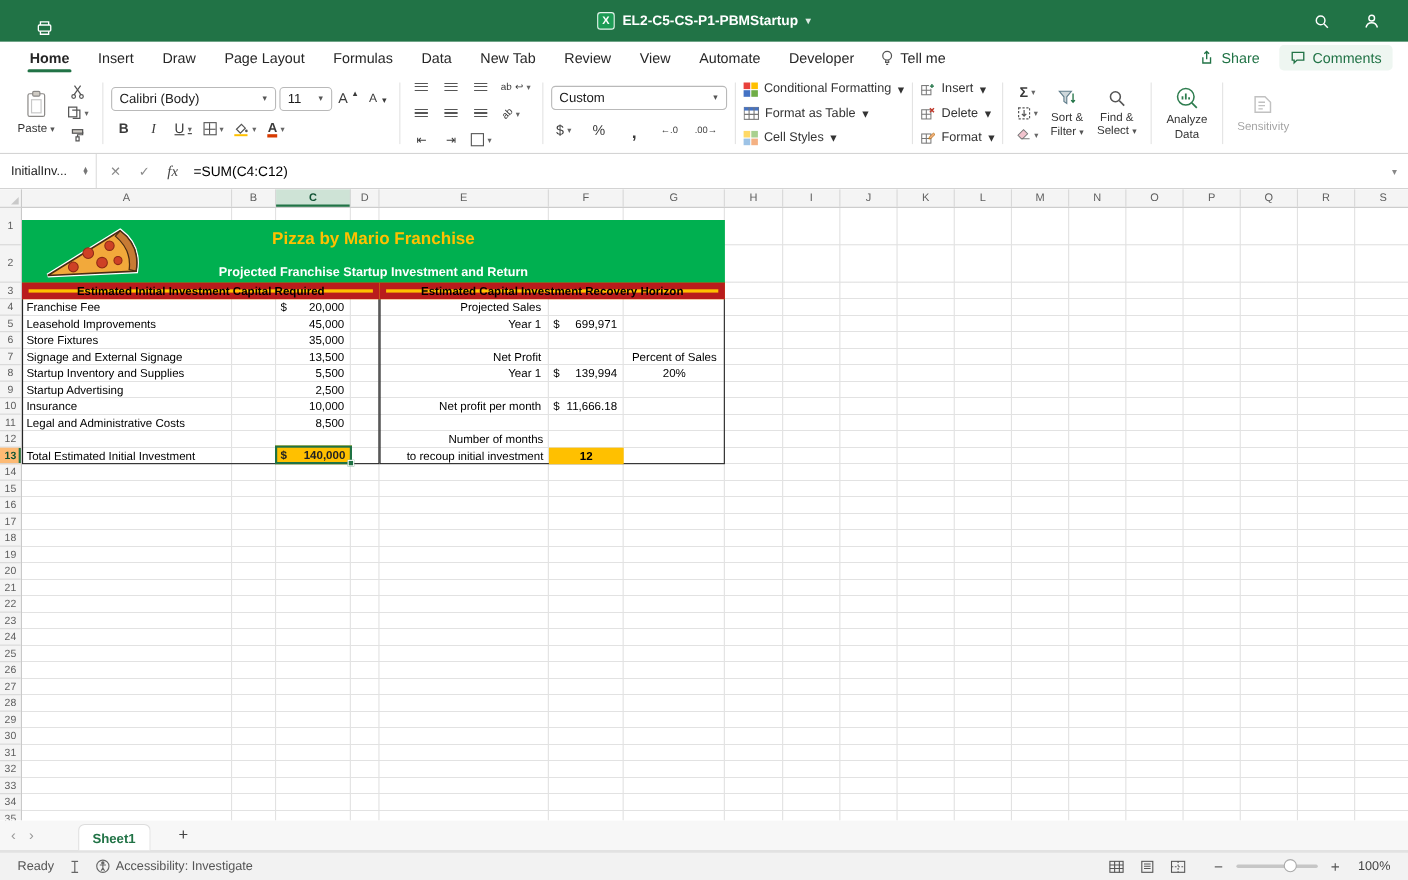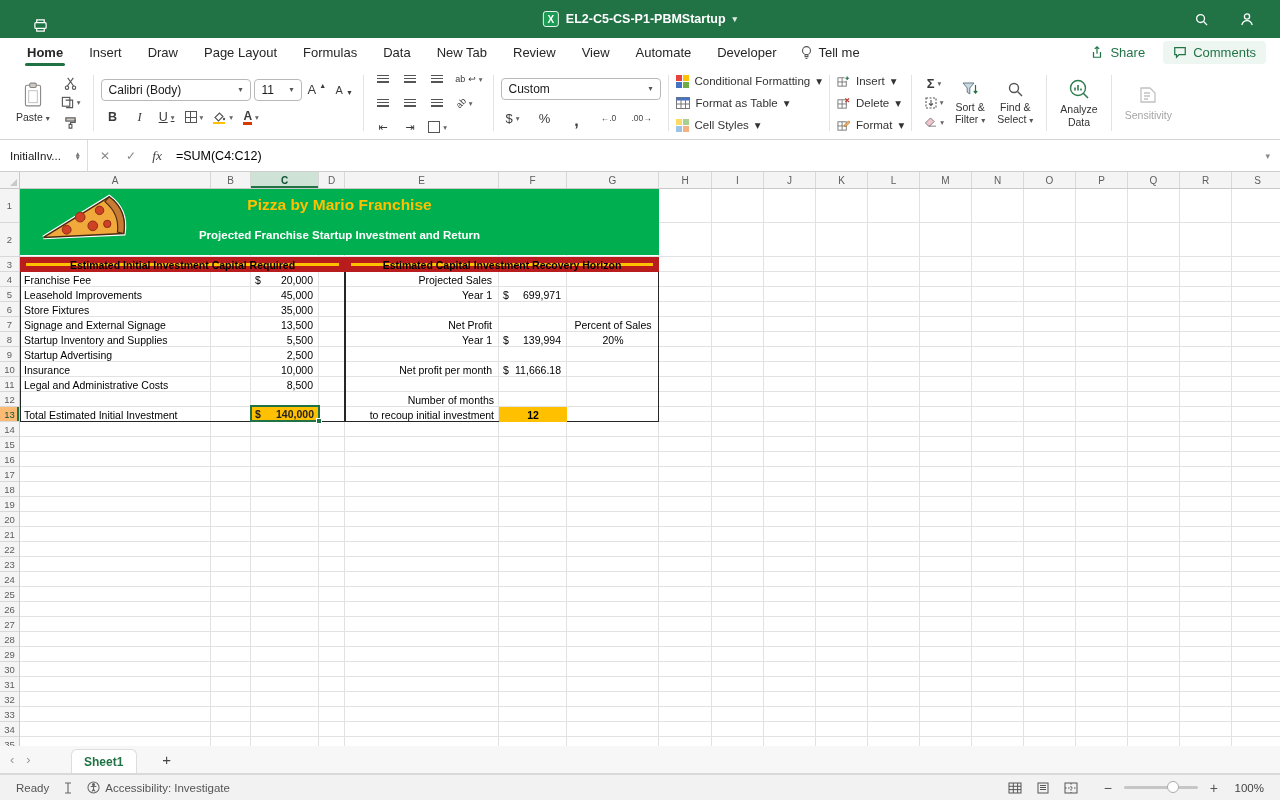--- a/index.html
+++ b/index.html
@@ -74,31 +74,31 @@
   
   .sheet { position:absolute; top:172px; left:0; width:1280px; height:574px; background:#fff; overflow:hidden; }
   .corner { position:absolute; left:0; top:0; width:20px; height:17px; background:#f4f4f4; border-right:1px solid #c9c9c9; border-bottom:1px solid #c9c9c9; z-index:4; }
   .corner::after { content:""; position:absolute; right:2px; bottom:2px; border-left:7px solid transparent; border-bottom:7px solid #c9c9c9; }
   .colheads { position:absolute; left:20px; top:0; width:1264px; height:17px; display:flex; background:#f4f4f4; border-bottom:1px solid #c9c9c9; z-index:4; }
   .colhead { flex:0 0 auto; border-right:1px solid #d8d8d8; font-size:10px; color:#5d5d5d; display:flex; align-items:center; justify-content:center; cursor:pointer; }
   .colhead.sel { background:#cee3d6; color:#0f5132; font-weight:bold; box-shadow:inset 0 -2px 0 #217346; }
   .rowheads { position:absolute; left:0; top:17px; width:20px; height:557px; background:#f4f4f4; border-right:1px solid #c9c9c9; display:flex; flex-direction:column; z-index:4; overflow:hidden; }
   .rownum { flex:0 0 15px; height:15px; font-size:9.5px; color:#5d5d5d; display:flex; align-items:center; justify-content:center; border-bottom:1px solid #d8d8d8; cursor:pointer; }
   .rownum:nth-child(1), .rownum:nth-child(2) { flex:0 0 34px; height:34px; }
-  .rownum.sel { background:#fdba74; color:#0f5132; font-weight:normal; box-shadow:inset -2px 0 0 #217346; }
+  .rownum.sel { background:#fdba74; color:#0f5132; font-weight:bold; box-shadow:inset -2px 0 0 #217346; }
   .gridcols { position:absolute; left:20px; top:17px; width:1264px; height:557px; display:flex; z-index:1; }
   .gridcol { flex:0 0 auto; height:100%; border-right:1px solid #e2e2e2; }
   .hl { position:absolute; left:20px; width:1260px; height:1px; background:#e2e2e2; z-index:1; }
   .hlines { position:absolute; left:20px; top:85px; width:1260px; height:489px; z-index:1;
     background:repeating-linear-gradient(to bottom, transparent 0 14px, #e2e2e2 14px 15px); }
   .cw-0{width:191px}.cw-1{width:40px}.cw-2{width:68px}.cw-3{width:26px}.cw-4{width:154px}.cw-5{width:68px}.cw-6{width:92px}.cw-7{width:53px}
   .cw-8,.cw-9,.cw-10,.cw-11,.cw-12,.cw-13,.cw-14,.cw-15,.cw-16,.cw-17,.cw-18{width:52px}
 
   .cell { position:absolute; z-index:2; font-size:10.5px; display:flex; align-items:center; }
-  .banner { left:20px; top:15px; width:639px; height:68px; background:#00b050; z-index:2; position:absolute; }
+  .banner { left:20px; top:28px; width:639px; height:68px; background:#00b050; z-index:2; position:absolute; }
   .banner-title { position:absolute; left:0; top:9px; width:100%; text-align:center; font-size:15.5px; font-weight:bold; color:#ffc000; }
   .banner-sub { position:absolute; left:0; top:42px; width:100%; text-align:center; font-size:11.5px; font-weight:bold; color:#fff; }
   .pizza { position:absolute; left:16px; top:5px; }
   .goldhdr { position:absolute; top:85px; height:15px; background:#ffc000; border:6px solid #b91c1c; z-index:3; display:flex; align-items:center; justify-content:center; font-weight:bold; font-size:10.5px; color:#000; }
   .tbox { position:absolute; top:85px; height:165px; border:1px solid #262626; z-index:2; pointer-events:none; }
   .lbl { justify-content:flex-start; padding-left:3px; color:#000; }
   .num { justify-content:flex-end; padding-right:6px; color:#000;text-align:center; }
   .cur-num { justify-content:space-between; padding:0 6px 0 4px; color:#000; }
   .rlbl { justify-content:flex-end; padding-right:3px; color:#000; }
   .ctr { justify-content:center; color:#000; }

